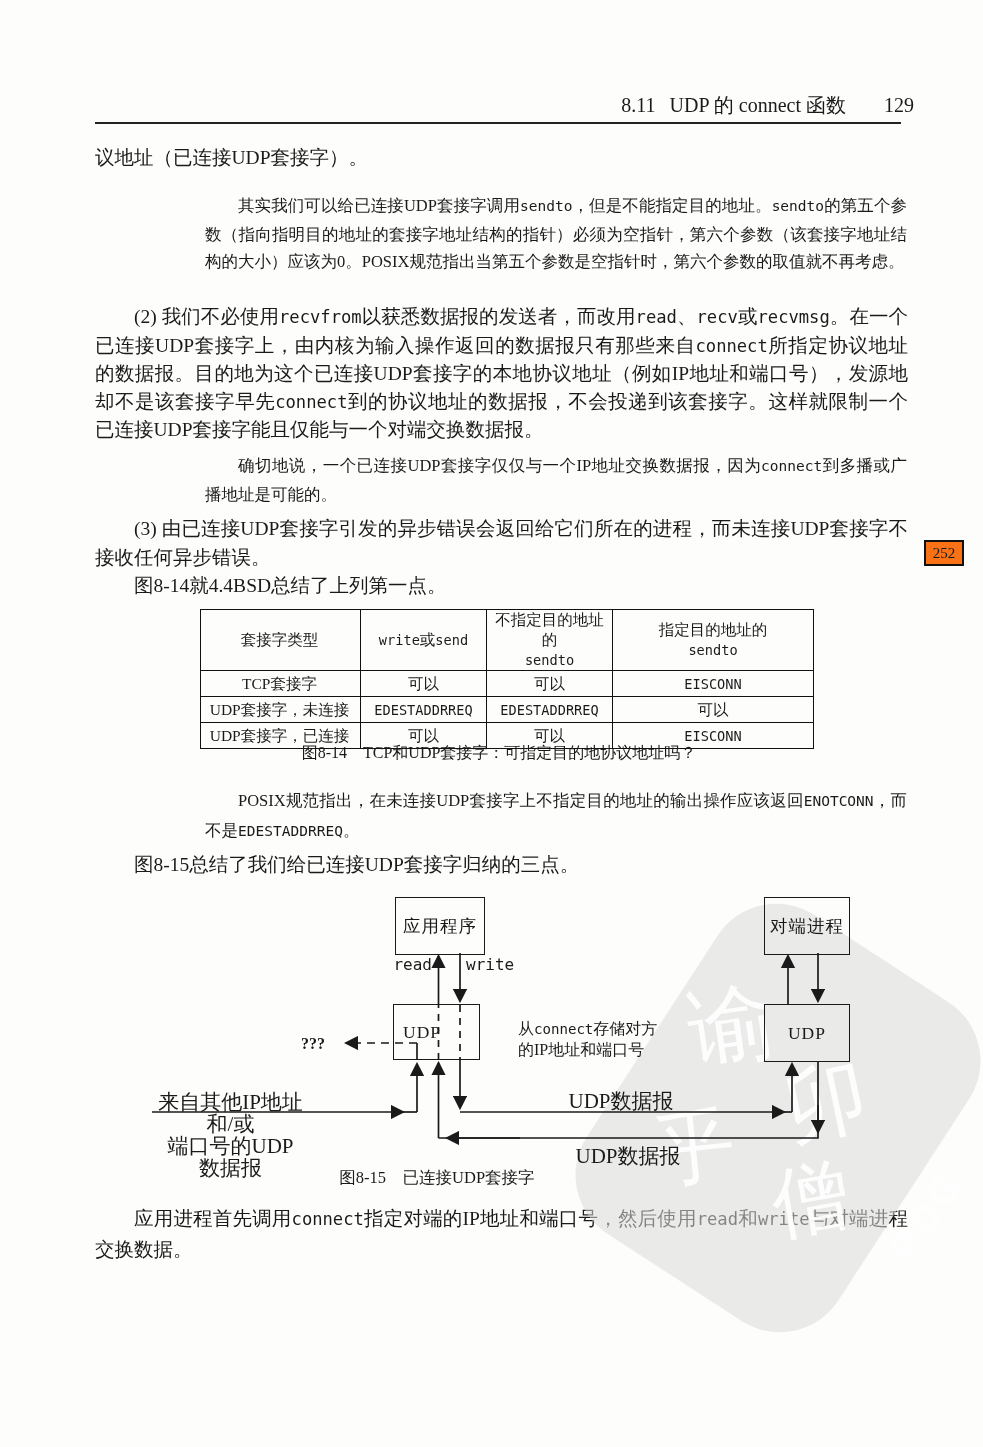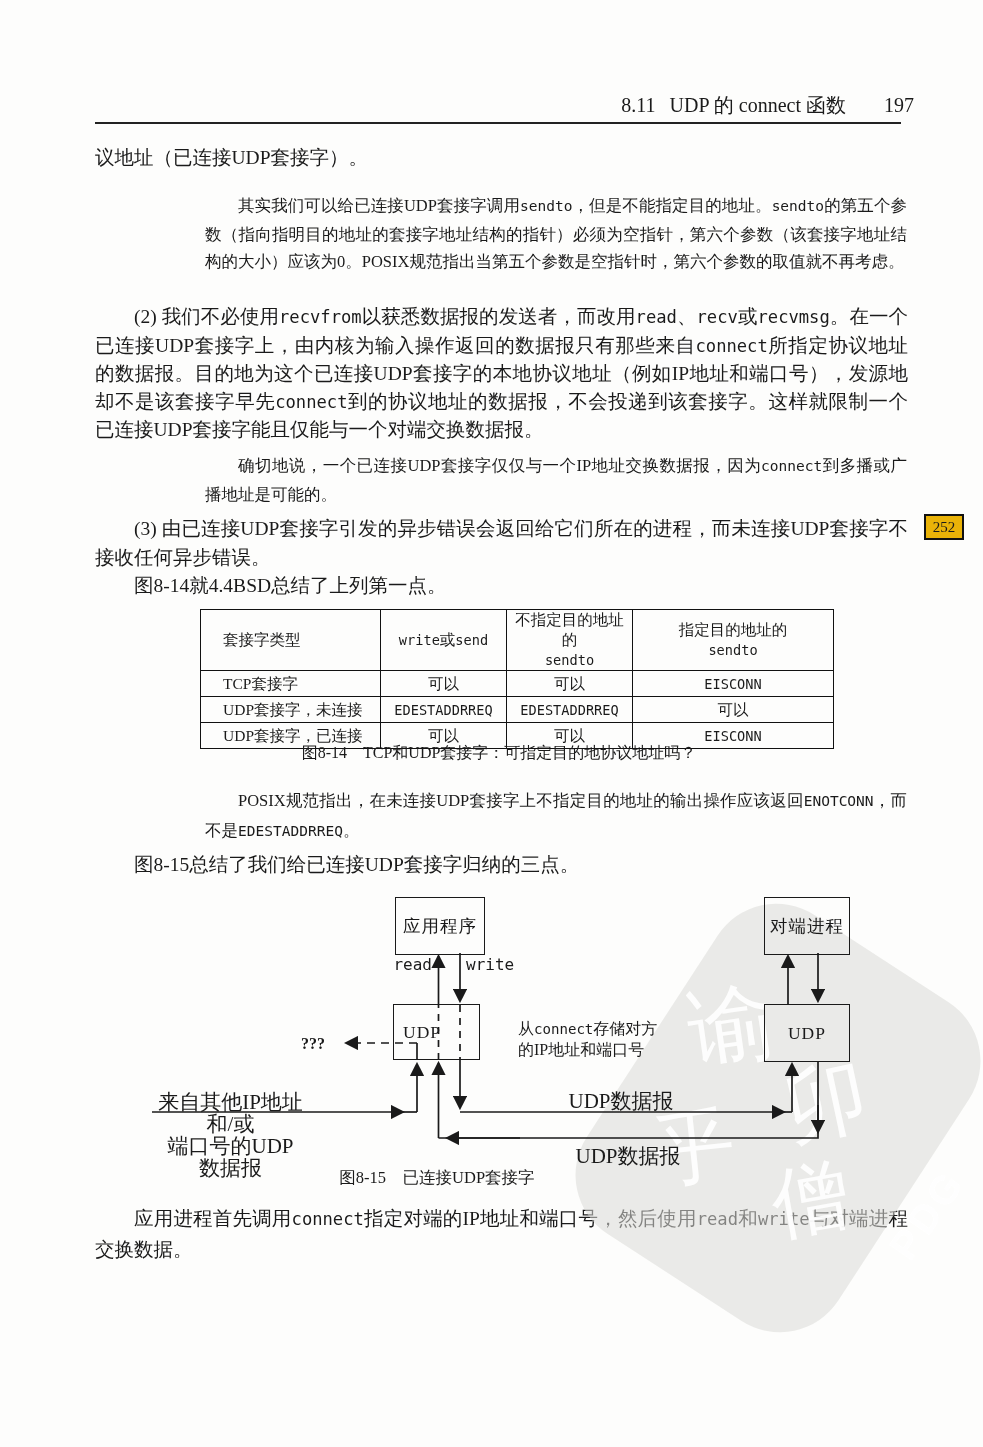--- a/index.html
+++ b/index.html
@@ -11,30 +11,30 @@
        align-items:baseline;font-size:20px;}
   .hdr .sec{margin-right:14px;}
   .hdr .pg{margin-left:38px;}
   .rule{position:absolute;left:95px;top:122px;width:806px;height:2px;background:#222;}
   
   .para{position:absolute;left:95px;width:813px;font-size:19.5px;line-height:27.6px;
         text-align:justify;}
   .indent{text-indent:2em;}
   .note{position:absolute;left:205px;width:702px;font-size:16.5px;line-height:27.6px;
         text-align:justify;text-indent:2em;}
-  .marker{position:absolute;left:924px;top:514px;width:36px;height:22px;border:2px solid #111;
-          font-size:15px;text-align:center;line-height:22px;background:#eab308;}
+  .marker{position:absolute;left:924px;top:540px;width:36px;height:22px;border:2px solid #111;
+          font-size:15px;text-align:center;line-height:22px;background:#f97316;}
   
   .fig-table{position:absolute;left:200px;top:609px;border-collapse:collapse;table-layout:fixed;
              font-size:15.5px;}
   .fig-table th,.fig-table td{border:1.8px solid #111;text-align:center;padding:0 4px;
              font-weight:normal;line-height:20px;}
   .fig-table th{height:44px;}
   .fig-table td{height:25px;}
-  .fig-table .c0{width:153px;text-align:left;padding-left:22px;}
+  .fig-table .c0{width:153px;text-align:center;padding-left:2px;}
   .fig-table .c1{width:117px;}
   .fig-table .c2{width:117px;}
   .fig-table .c3{width:192px;}
   .caption{position:absolute;text-align:center;font-size:16.5px;}
   
   .diagram{position:absolute;left:0;top:880px;width:983px;height:330px;}
   .dbox{position:absolute;border:1.7px solid #1a1a1a;background:transparent;
         display:flex;align-items:center;justify-content:center;font-size:17.5px;
         letter-spacing:1px;z-index:5;}
   .dlabel{position:absolute;font-size:21px;line-height:21px;z-index:5;}
@@ -48,21 +48,21 @@
           font-weight:bold;font-size:40px;letter-spacing:4px;transform:rotate(-55deg);}
 </style>
 </head>
 <body>
 
 <div class="page">
 
   <div class="hdr">
     <span class="sec">8.11</span>
     <span class="ttl">UDP 的 connect 函数</span>
-    <span class="pg">197</span>
+    <span class="pg">129</span>
   </div>
   <div class="rule"></div>
 
   <div class="para" style="top:144px;">议地址（已连接UDP套接字）。</div>
 
   <div class="note" style="top:192px;"><span>其实我们可以给已连接UDP套接字调用</span><span class="code">sendto</span><span>，但是不能指定目的地址。</span><span class="code">sendto</span><span>的第五个参数（指向指明目的地址的套接字地址结构的指针）必须为空指针，第六个参数（该套接字地址结构的大小）应该为0。POSIX规范指出当第五个参数是空指针时，第六个参数的取值就不再考虑。</span></div>
 
   <div class="para indent" style="top:303px;"><span>(2) 我们不必使用</span><span class="code">recvfrom</span><span>以获悉数据报的发送者，而改用</span><span class="code">read</span><span>、</span><span class="code">recv</span><span>或</span><span class="code">recvmsg</span><span>。在一个已连接UDP套接字上，由内核为输入操作返回的数据报只有那些来自</span><span class="code">connect</span><span>所指定协议地址的数据报。目的地为这个已连接UDP套接字的本地协议地址（例如IP地址和端口号），发源地却不是该套接字早先</span><span class="code">connect</span><span>到的协议地址的数据报，不会投递到该套接字。这样就限制一个已连接UDP套接字能且仅能与一个对端交换数据报。</span></div>
 
   <div class="note" style="top:452px;"><span>确切地说，一个已连接UDP套接字仅仅与一个IP地址交换数据报，因为</span><span class="code">connect</span><span>到多播或广播地址是可能的。</span></div>

